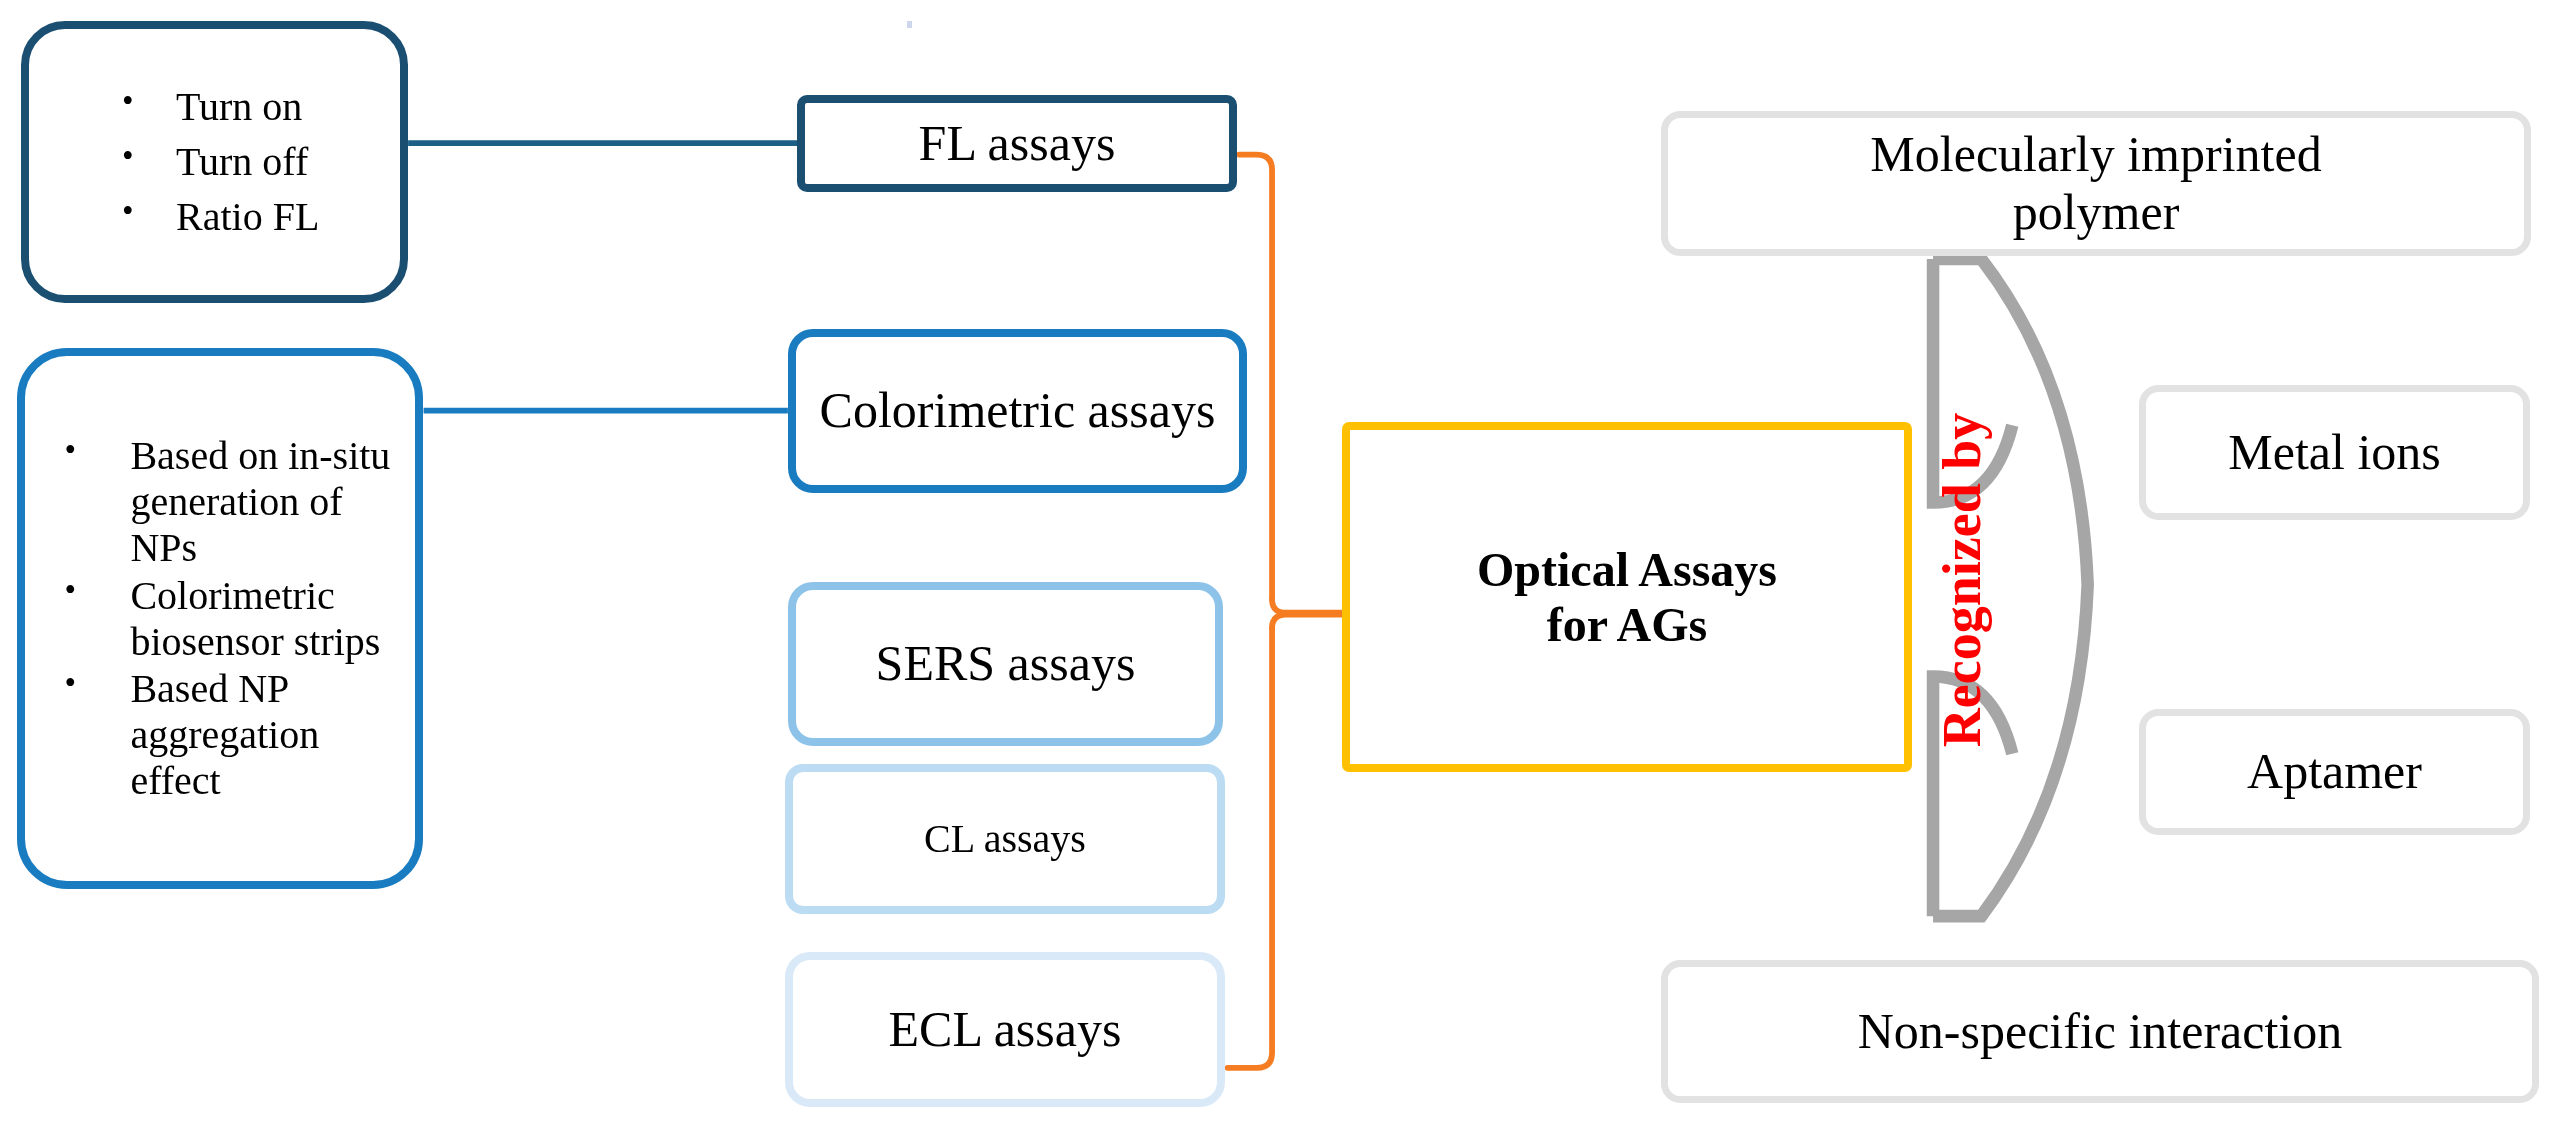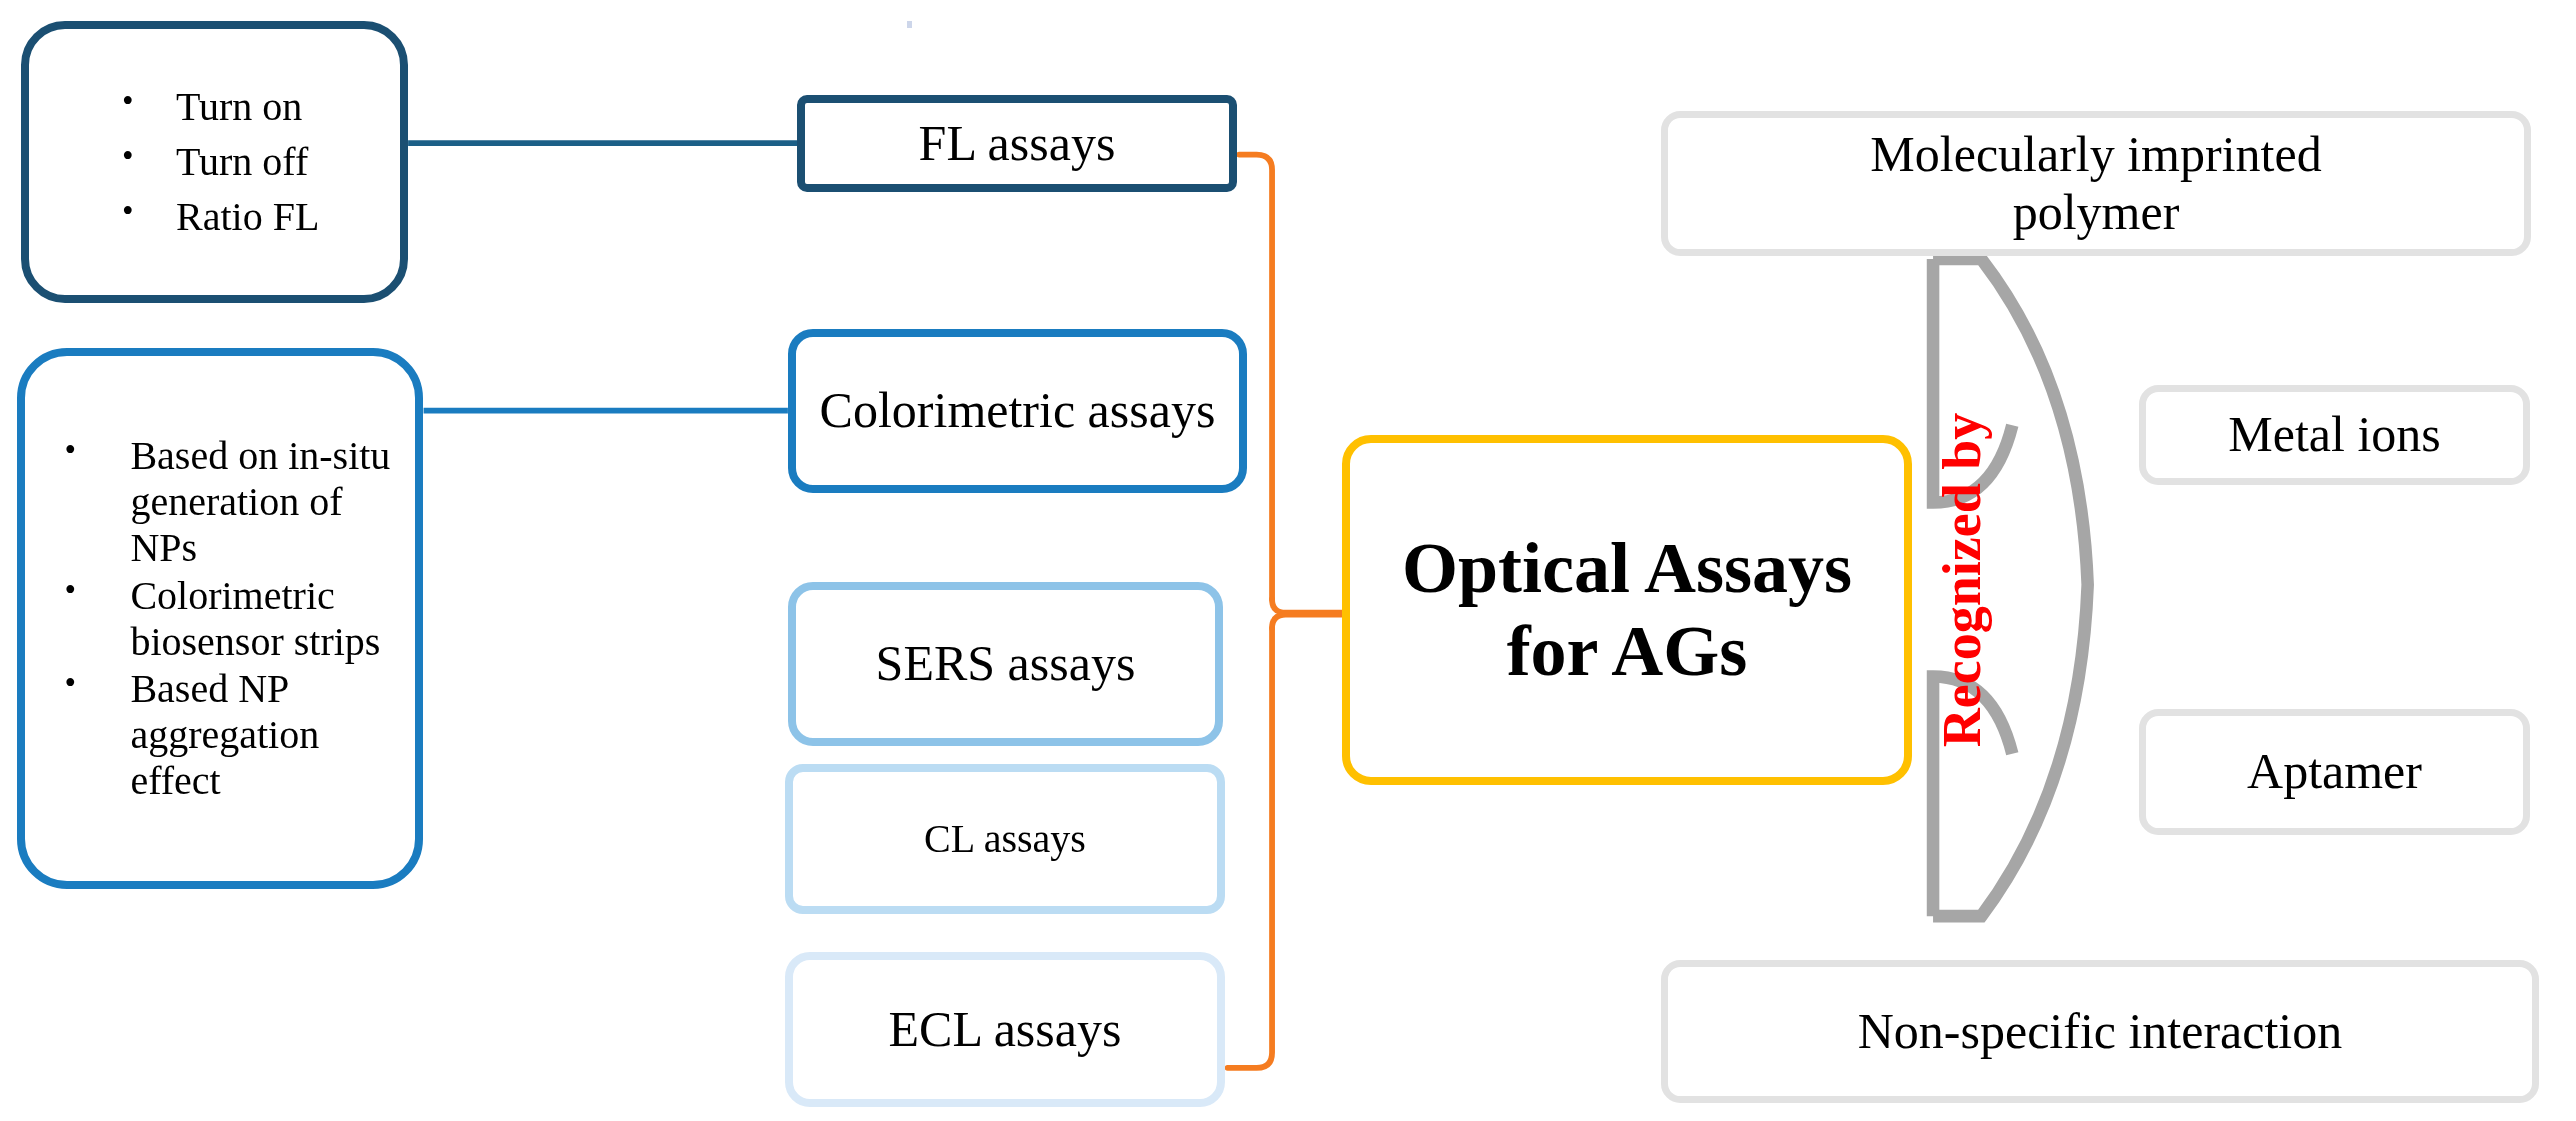--- a/index.html
+++ b/index.html
@@ -77,33 +77,33 @@
                       border: 8.7px solid #1a7cc0;  border-radius: 25px; font-size: 50px; }
   #chip-sers        { left: 788px; top: 534px; width: 435px; height: 164px;
                       border: 8.7px solid #8dc3e8;  border-radius: 25px; font-size: 50px; margin-top: 48px; }
   #chip-cl          { left: 785px; top: 764px; width: 440px; height: 150px;
                       border: 8.7px solid #bbdcf3;  border-radius: 18px; font-size: 40px; }
   #chip-ecl         { left: 785px; top: 952px; width: 440px; height: 155px;
                       border: 8.7px solid #d9e9f8;  border-radius: 25px; font-size: 50px; }
 
   
   #hub {
-    left: 1342px; top: 435px; width: 570px; height: 350px;
-    border: 8.7px solid #ffc000; border-radius: 29px;
-    font-weight: bold; font-size: 72px;
+    left: 1342px; top: 422px; width: 570px; height: 350px;
+    border: 8.7px solid #ffc000; border-radius: 7px;
+    font-weight: bold; font-size: 48px;
   }
 
   
   .rchip {
     border: 7.7px solid #e2e2e2;
     border-radius: 19.3px;
     font-size: 50px;
   }
   #rchip-mip   { left: 1661px; top: 111px; width: 870px; height: 145px; }
-  #rchip-metal { left: 2139px; top: 385px; width: 391px; height: 100px; }
+  #rchip-metal { left: 2139px; top: 385px; width: 391px; height: 135px; }
   #rchip-apt   { left: 2139px; top: 677px; width: 391px; height: 126px; margin-top: 32px; }
   #rchip-nsi   { left: 1661px; top: 960px; width: 878px; height: 143px; }
 
   
   #links {
     position: absolute;
     left: 0; top: 0;
     width: 2576px; height: 1121px;
     pointer-events: none;
   }

